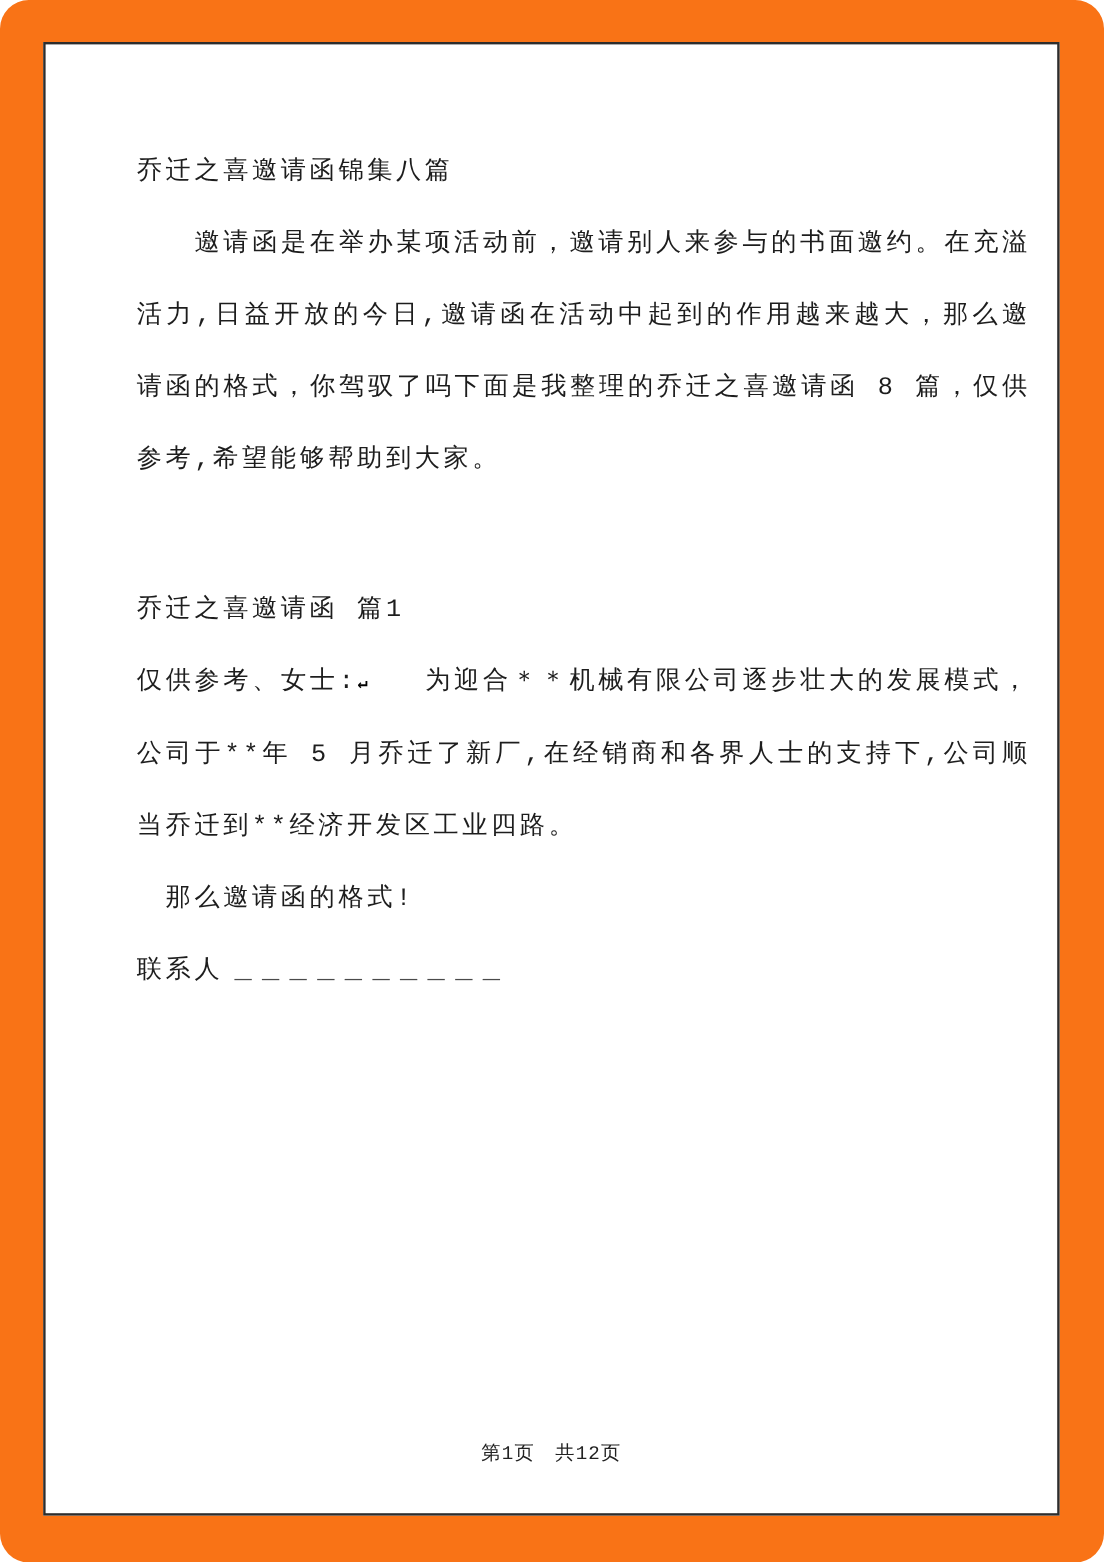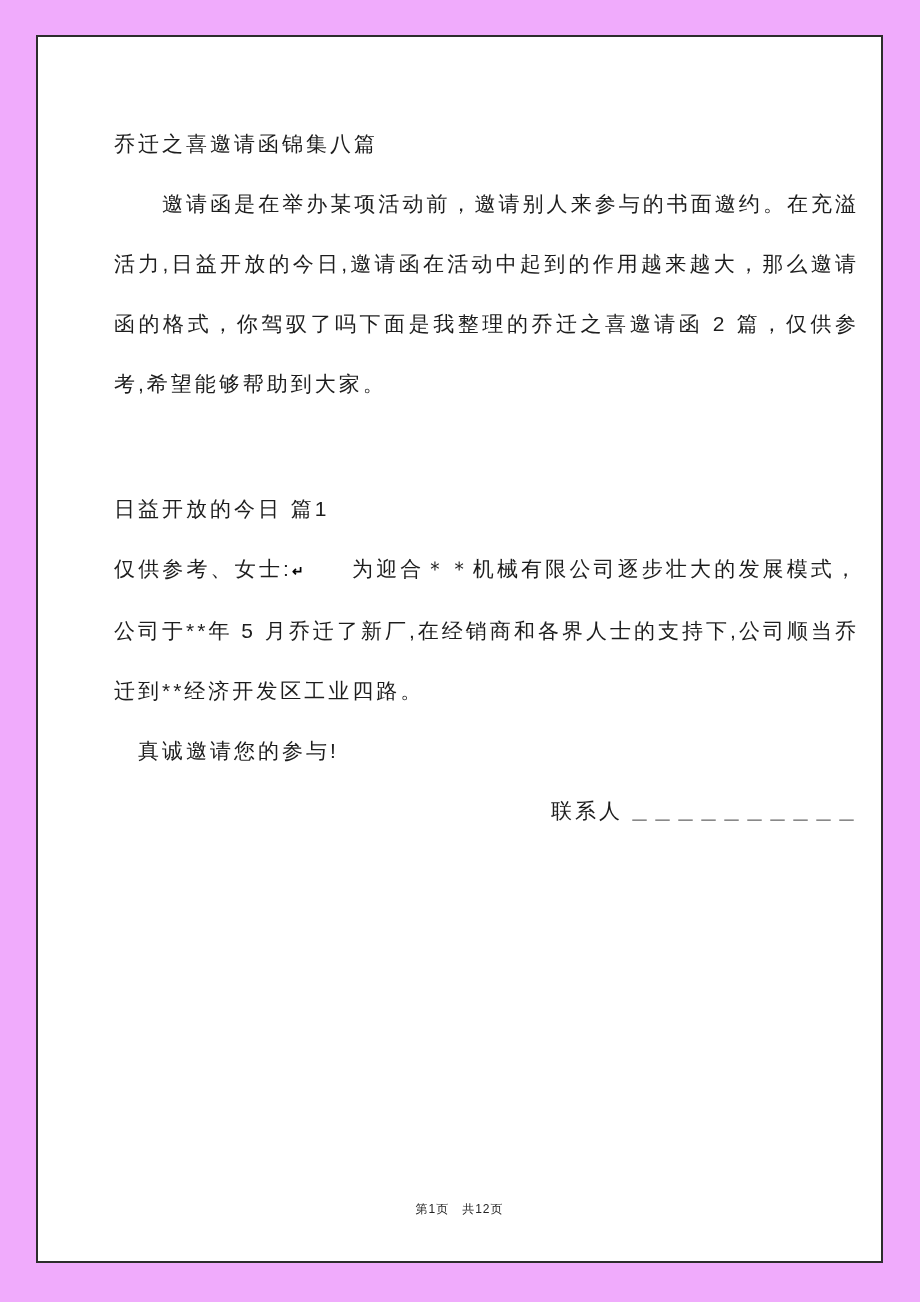--- a/index.html
+++ b/index.html
@@ -7,23 +7,24 @@
     padding: 0;
     background: #ffffff;
     width: 920px;
     height: 1302px;
     overflow: hidden;
   }
   .stage {
     position: relative;
     width: 920px;
     height: 1302px;
-    background: #f0abfc;
-    font-family: Liberation Sans, sans-serif;
+    background: #f97316;
+    font-family: Liberation Mono, monospace;
     color: #1d1d1d;
+    border-radius: 24px;
   }
   .page {
     position: absolute;
     left: 36px;
     top: 35px;
     width: 847px;
     height: 1228px;
     box-sizing: border-box;
     border: 2px solid #2d2d2d;
     background: #ffffff;
@@ -46,57 +47,57 @@
   .section-heading {
     margin-top: 65px !important;
     text-align: left;
   }
   .return-mark {
     font-size: 14px;
     font-weight: bold;
     letter-spacing: 0;
     color: #000000;
   }
-  .contact-line { text-align: right; }
+  .contact-line { text-align: left; }
   .contact-blank {
     color: #4a4a4a;
     letter-spacing: 2px;
     margin-left: 6px;
   }
   .page-footer {
     position: absolute;
     left: 0;
     top: 1164px;
     width: 100%;
     text-align: center;
-    font-size: 12px;
+    font-size: 16px;
     letter-spacing: 1px;
     color: #222222;
   }
 </style>
 </head>
 <body>
 
 <div class="stage">
   <div class="page">
 
     <div class="content">
 
       <p class="doc-title">乔迁之喜邀请函锦集八篇</p>
 
-      <p>　　邀请函是在举办某项活动前，邀请别人来参与的书面邀约。在充溢活力,日益开放的今日,邀请函在活动中起到的作用越来越大，那么邀请函的格式，你驾驭了吗下面是我整理的乔迁之喜邀请函 2 篇，仅供参考,希望能够帮助到大家。</p>
+      <p>　　邀请函是在举办某项活动前，邀请别人来参与的书面邀约。在充溢活力,日益开放的今日,邀请函在活动中起到的作用越来越大，那么邀请函的格式，你驾驭了吗下面是我整理的乔迁之喜邀请函 8 篇，仅供参考,希望能够帮助到大家。</p>
 
-      <p class="section-heading">日益开放的今日 篇1</p>
+      <p class="section-heading">乔迁之喜邀请函 篇1</p>
 
       <p>
         <span>仅供参考、女士:</span><span class="return-mark">↵</span><span>　　为迎合＊＊机械有限公司逐步壮大的发展模式，公司于**年 5 月乔迁了新厂,在经销商和各界人士的支持下,公司顺当乔迁到**经济开发区工业四路。</span>
       </p>
 
 
-      <p>　真诚邀请您的参与!</p>
+      <p>　那么邀请函的格式!</p>
 
       <p class="contact-line">
         <span>联系人</span><span class="contact-blank">＿＿＿＿＿＿＿＿＿＿</span>
       </p>
 
     </div>
 
     <div class="page-footer">第1页　共12页</div>
 
   </div>

